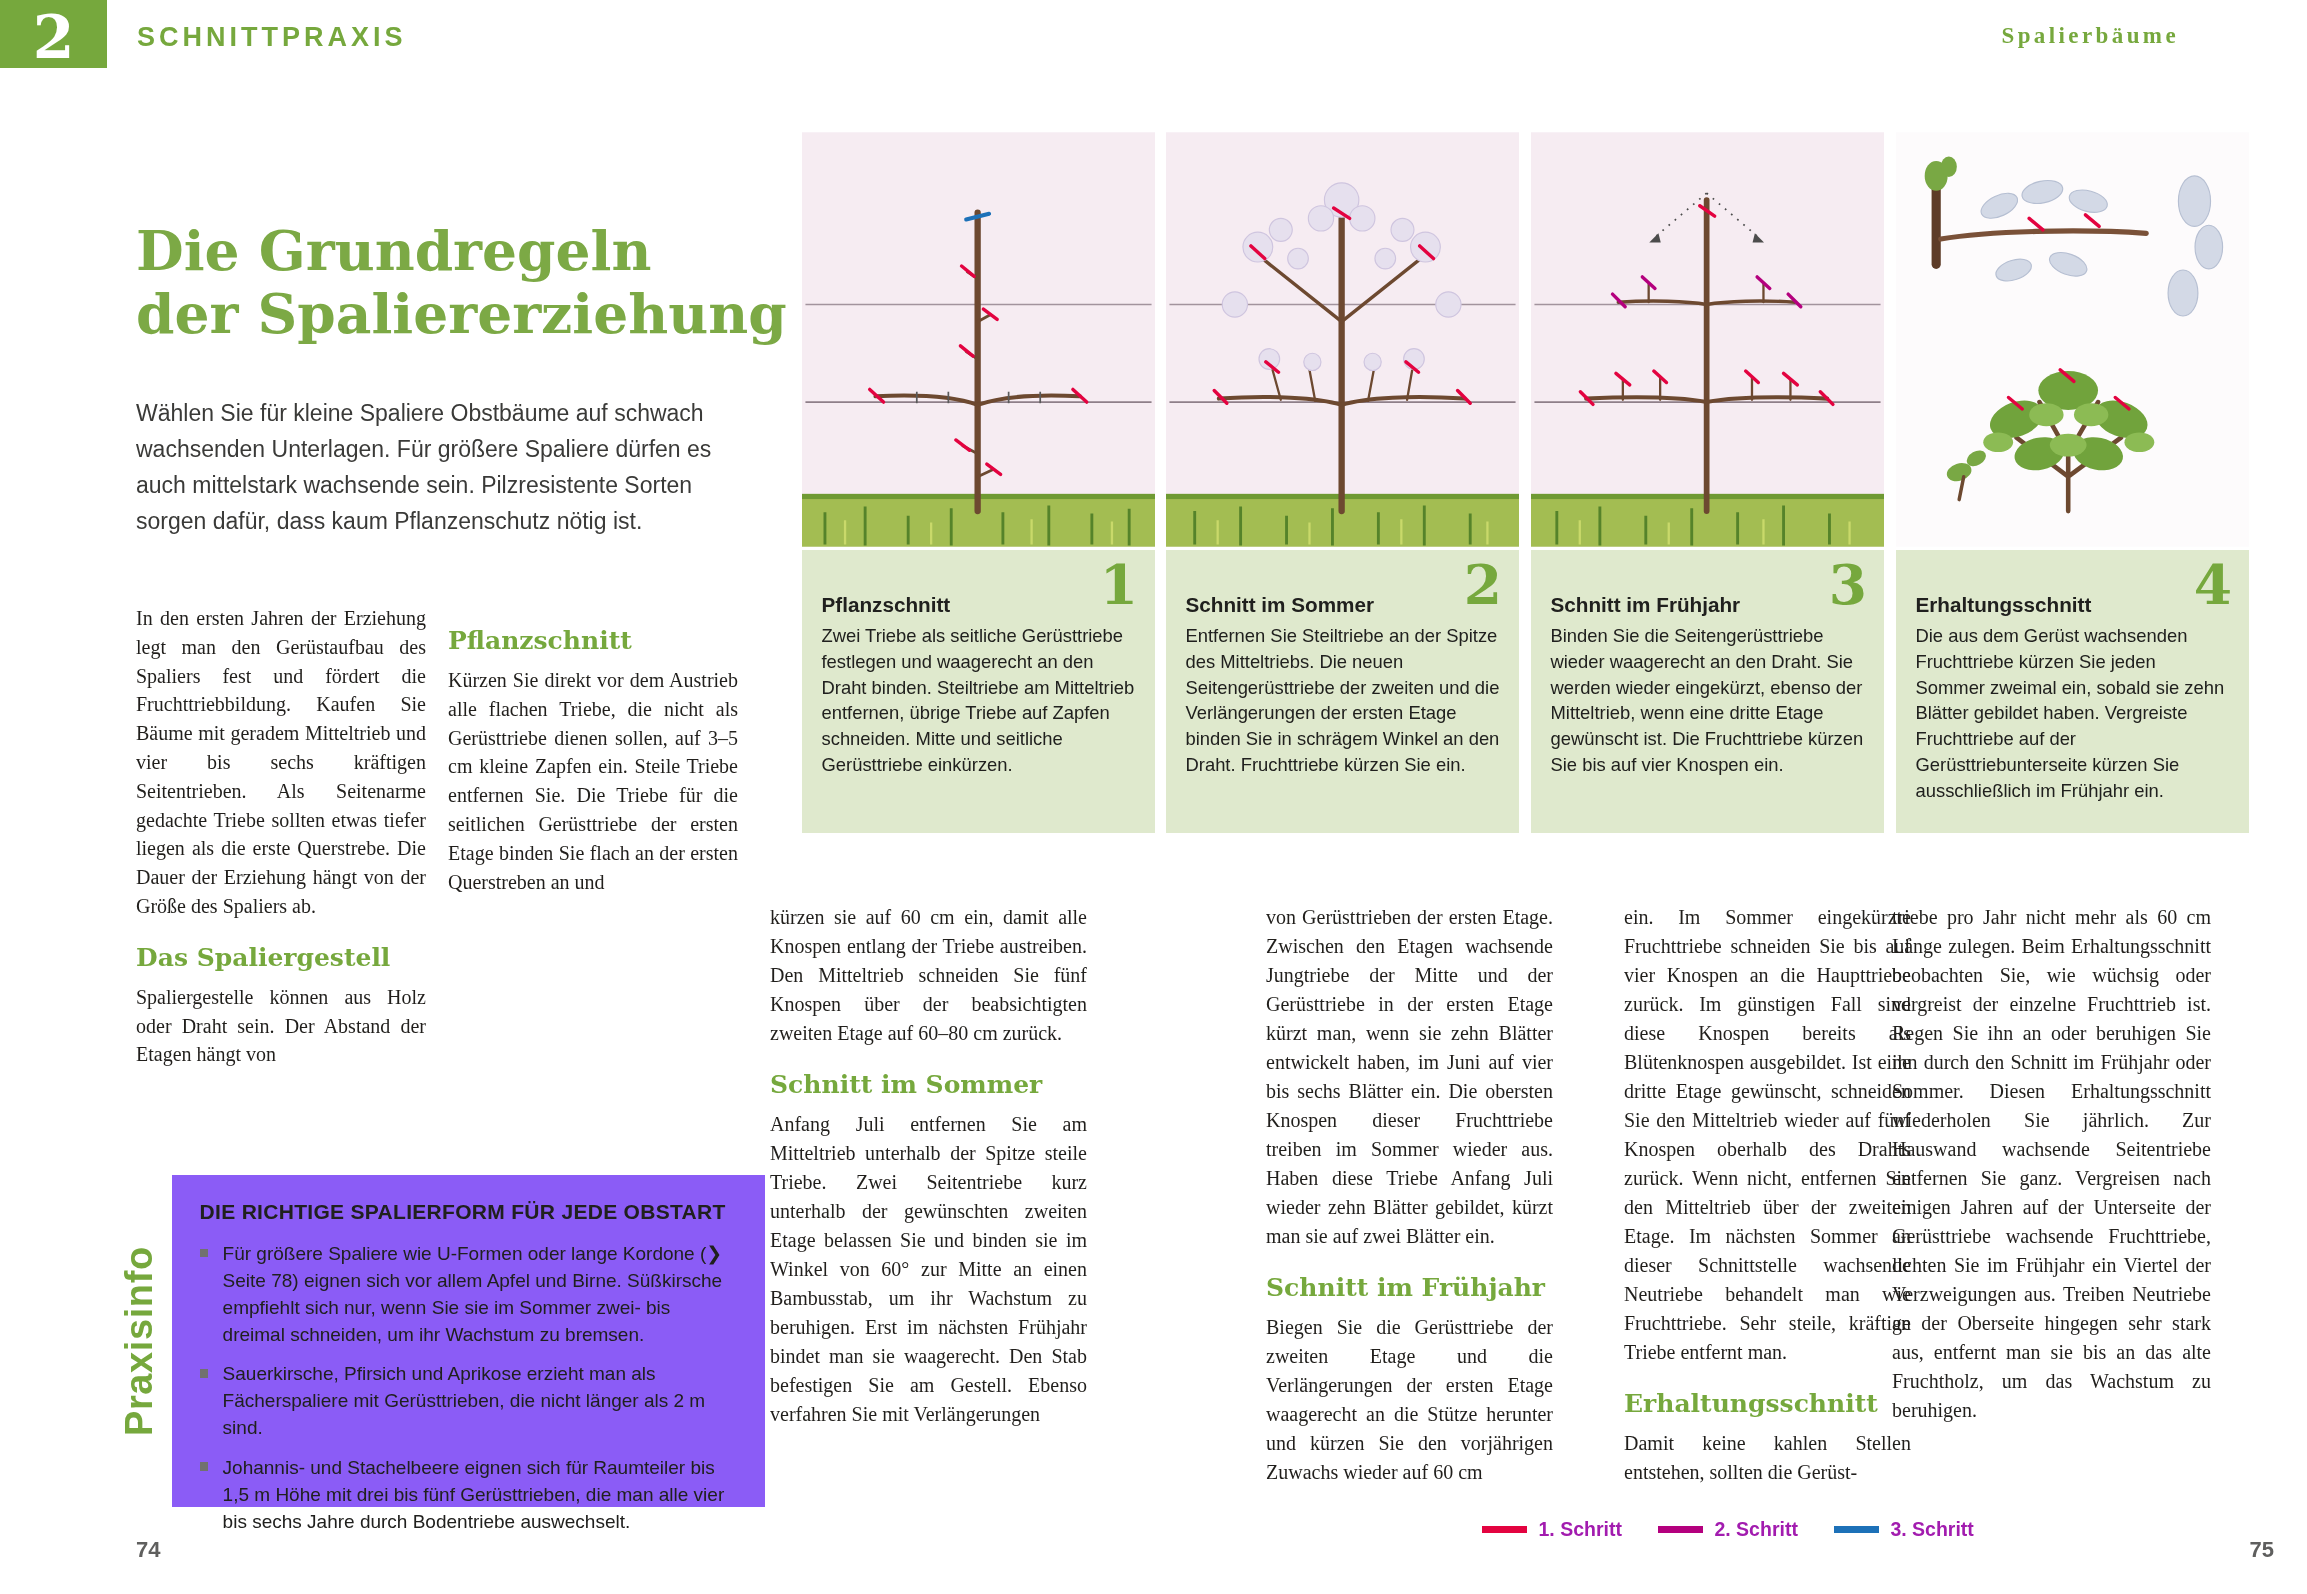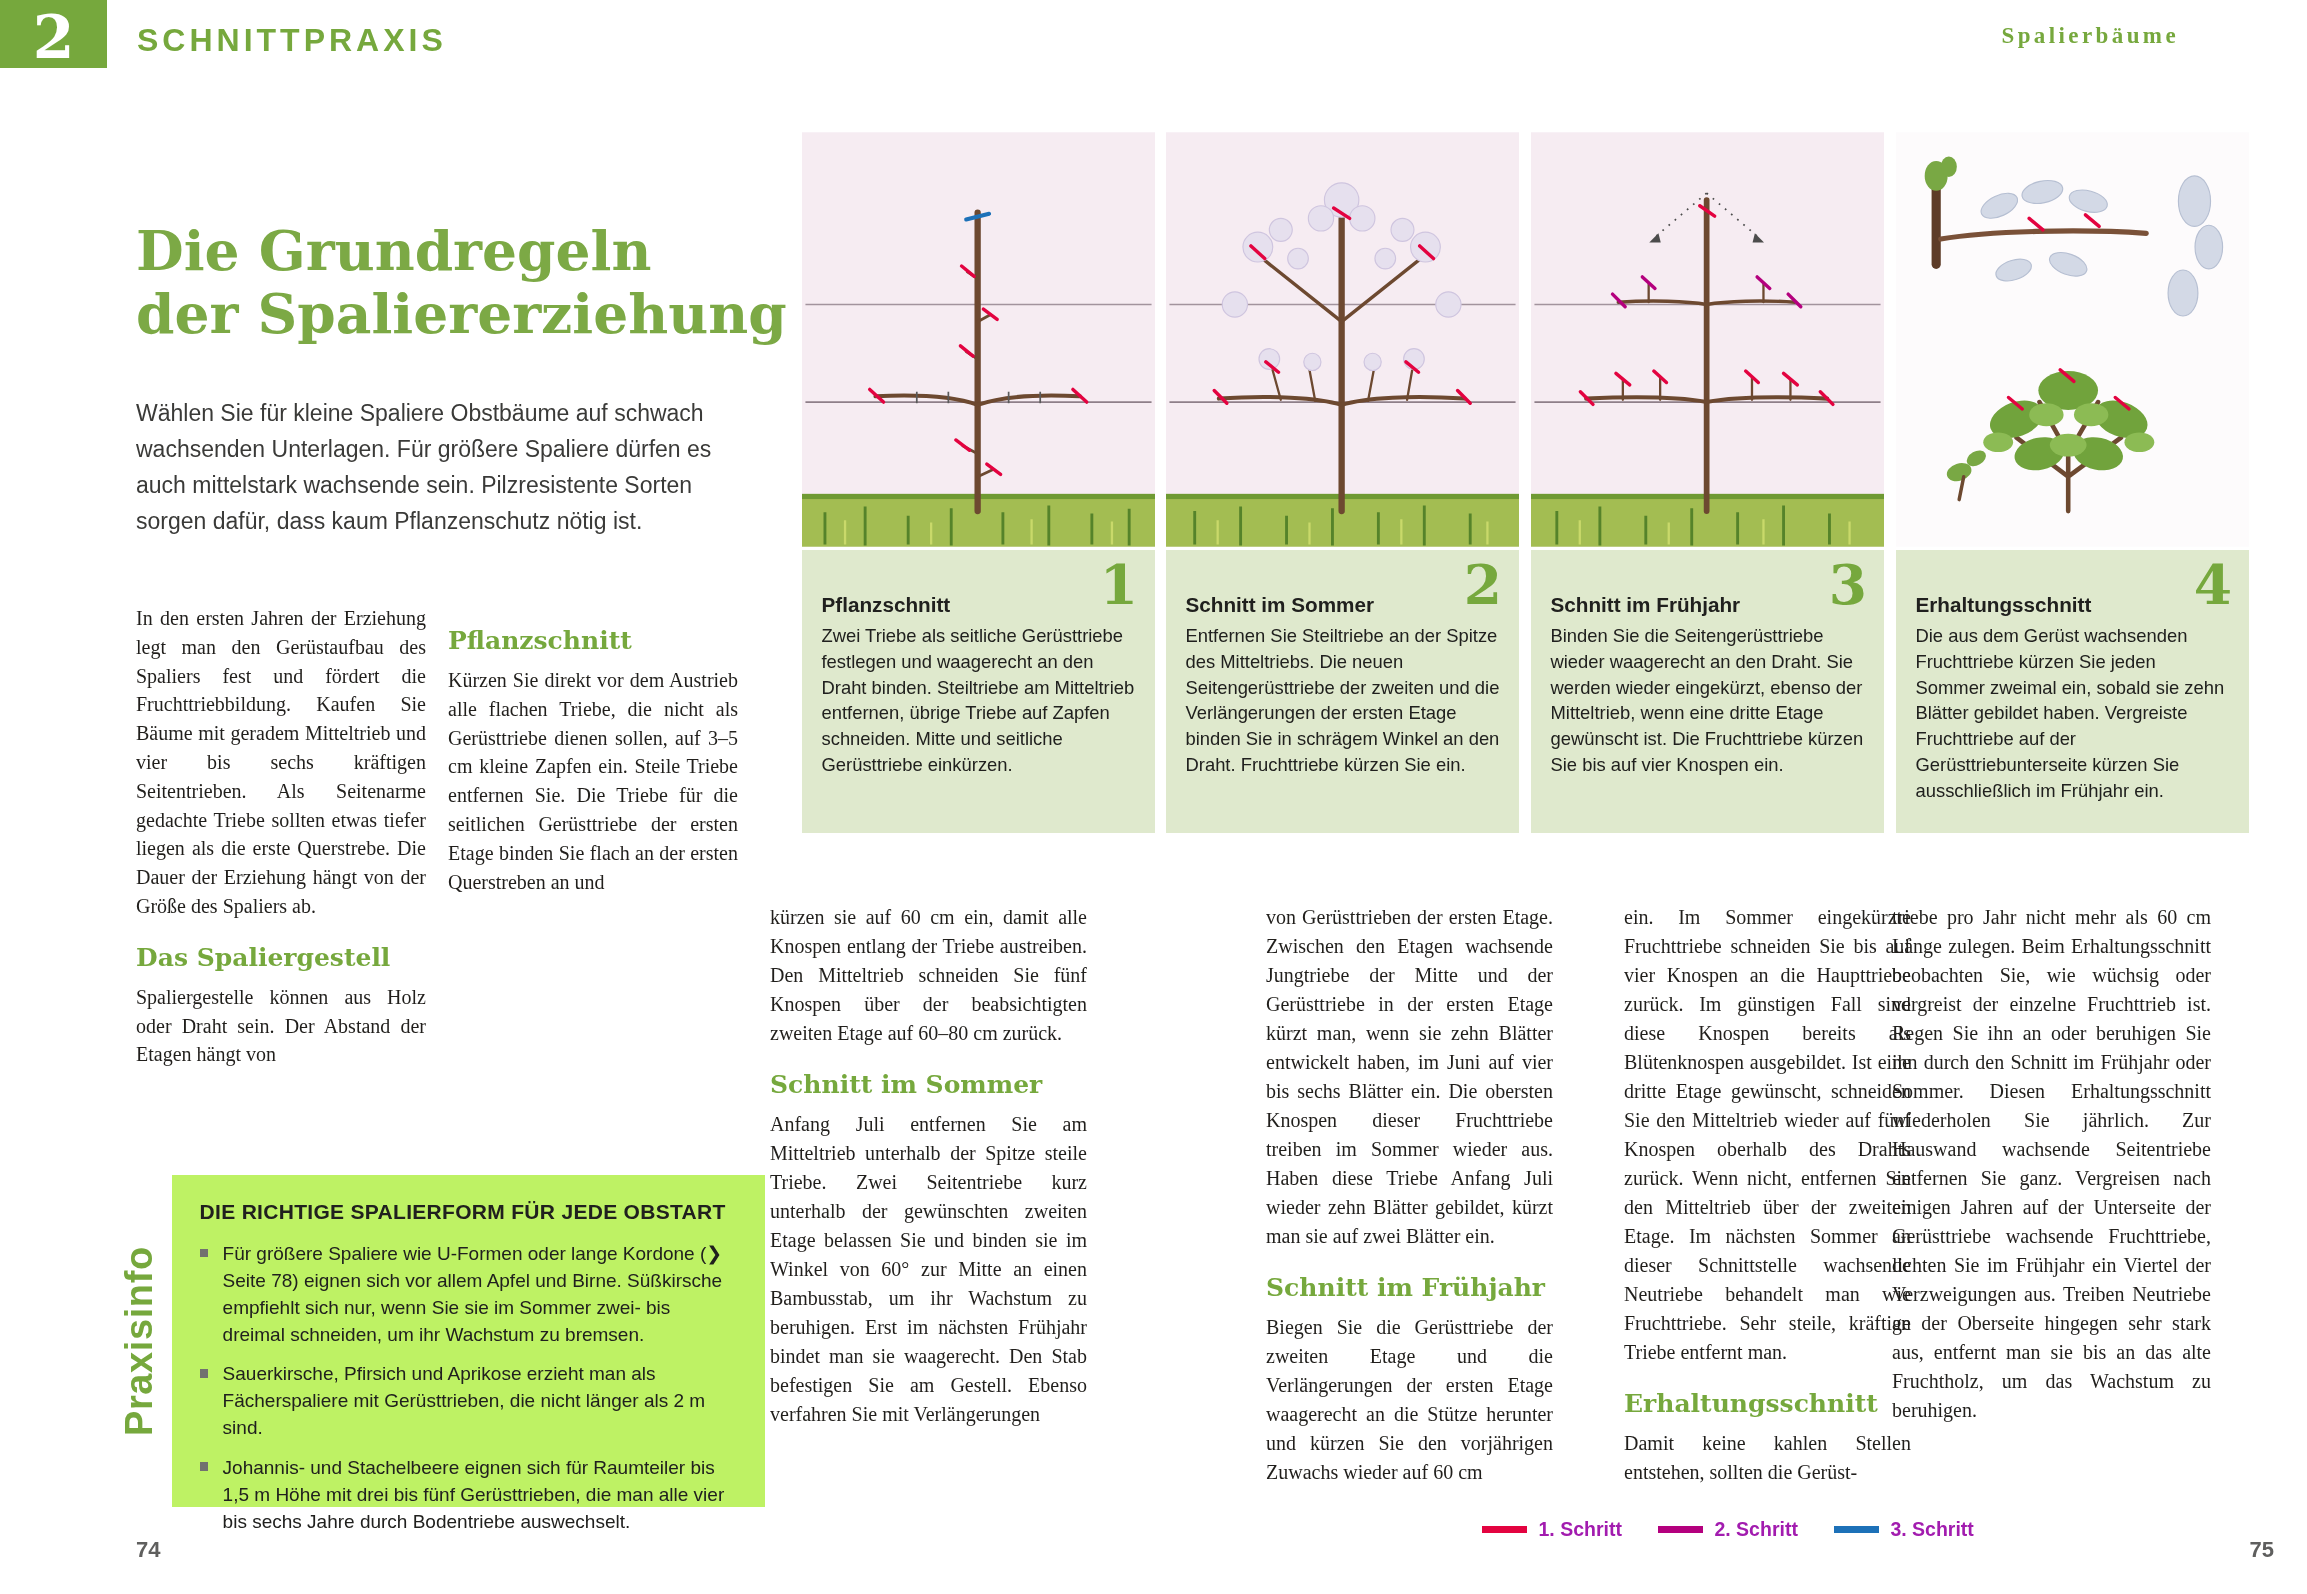--- a/index.html
+++ b/index.html
@@ -9,21 +9,21 @@
   }
   
   .chapter-badge{
     position:absolute;left:0;top:0;width:107px;height:68px;background:#76a83d;
     color:#ffffff;font-family:"DejaVu Serif",serif;font-weight:bold;
     font-size:60px;line-height:74px;text-align:center;overflow:hidden;
   }
   .kicker{
     position:absolute;left:137px;top:22px;
     font-family:"Liberation Sans",sans-serif;font-weight:bold;
-    font-size:32px;letter-spacing:4px;color:#76a83d;
+    font-size:27px;letter-spacing:4px;color:#76a83d;
   }
   .section-label{
     position:absolute;right:128px;top:23px;
     font-family:Liberation Serif, serif;font-weight:bold;
     font-size:23px;letter-spacing:3.4px;color:#76a83d;
   }
   
   .main-title{
     position:absolute;left:136px;top:182px;
     font-family:"DejaVu Serif",serif;font-weight:bold;
@@ -36,21 +36,21 @@
   .left-columns{position:absolute;left:136px;top:604px;width:608px;display:flex;gap:22px;}
   .body-col{width:290px;font-size:20px;line-height:1.44;text-align:justify;}
   .body-col p{margin:0;}
   .col-heading{
     font-family:"DejaVu Serif",serif;font-weight:bold;font-size:25px;line-height:1.1;
     color:#76a83d;margin:23px 0 11.5px;text-align:left;
   }
   
   .praxisinfo-box{
     position:absolute;left:172px;top:1175px;width:593px;height:332px;
-    background:#bef264;box-sizing:border-box;padding:25px 32px 0 27.6px;
+    background:#8b5cf6;box-sizing:border-box;padding:25px 32px 0 27.6px;
   }
   .praxisinfo-vertical{
     position:absolute;left:118px;top:1175px;width:57px;height:332px;
     writing-mode:vertical-rl;transform:rotate(180deg);
     font-family:"Liberation Sans",sans-serif;font-weight:bold;font-size:38px;
     color:#76a83d;text-align:center;letter-spacing:0.6px;
   }
   .praxisinfo-title{
     font-family:"Liberation Sans",sans-serif;font-weight:bold;font-size:21px;
     color:#20201e;margin:0 0 17px;letter-spacing:0.3px;

